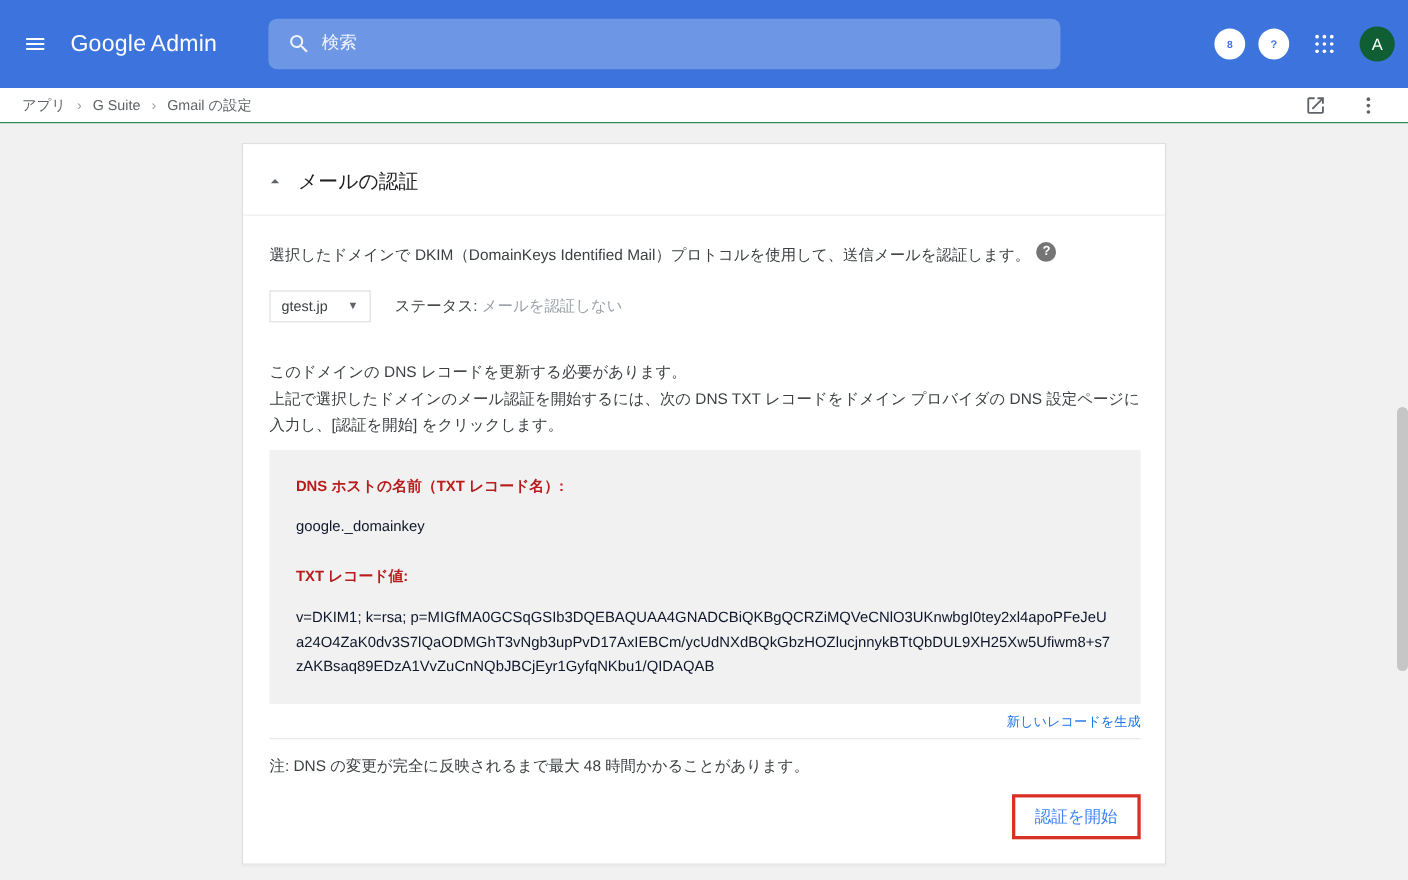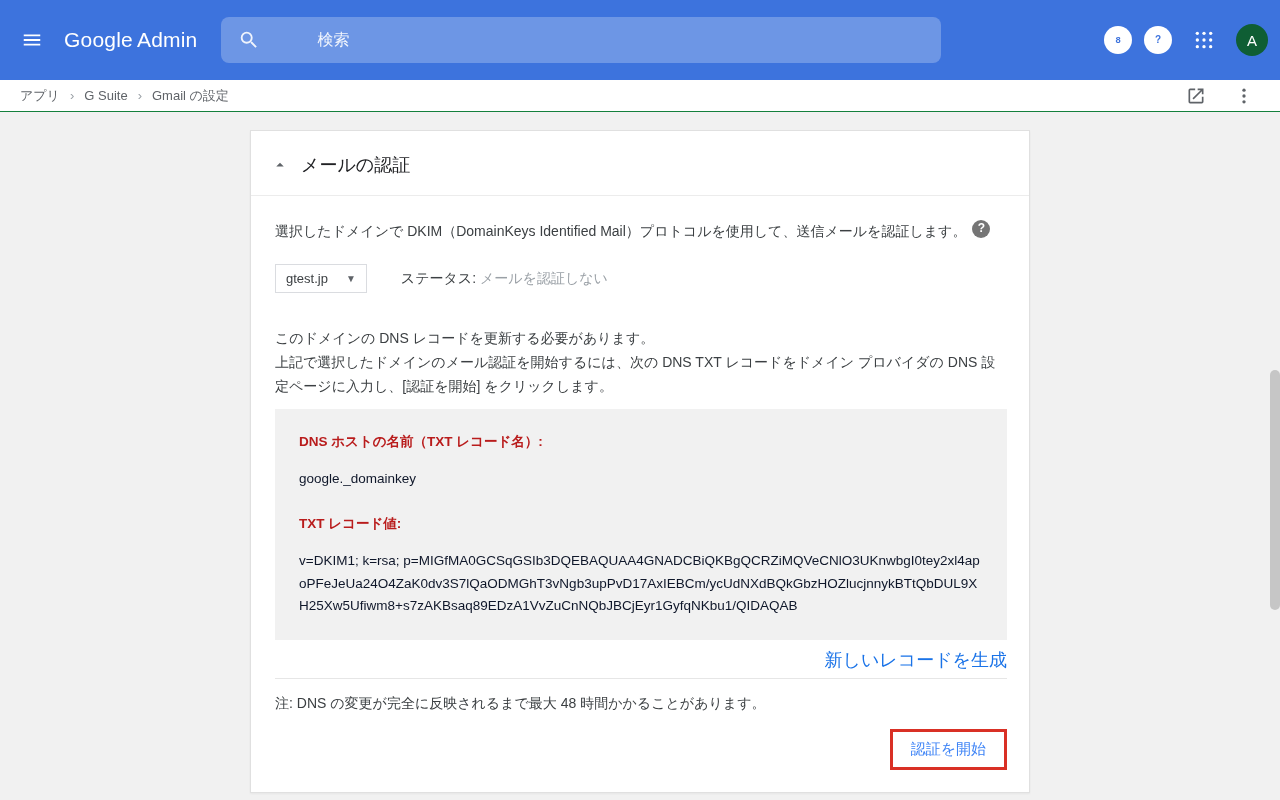--- a/index.html
+++ b/index.html
@@ -39,22 +39,21 @@
 
   .search-wrap {
     flex: 0 0 auto;
     width: 720px;
     height: 46px;
     background: rgba(255,255,255,0.25);
     border-radius: 8px;
     display: flex;
     align-items: center;
     padding: 0 8px;
-    margin-left: 8px;
-    gap: 48px;
+    margin-left: 31px;
   }
   .search-wrap .search-icon { color: #fff; opacity: 0.9; width: 40px; display:flex; align-items:center; justify-content:center; }
   .search-wrap input {
     flex: 1;
     background: transparent;
     border: none;
     outline: none;
     color: #fff;
     font-size: 16px;
   }
@@ -102,21 +101,21 @@
   .crumb-actions .action { cursor:pointer; display:flex; align-items:center; justify-content:center; width:32px; height:32px; }
 
   
   .main {
     padding: 18px 0 40px 0;
     display: flex;
     flex-direction: column;
     align-items: center;
   }
   .card {
-    width: 780px;
+    width: 840px;
     background: #fff;
     border: 1px solid #e0e0e0;
     box-shadow: 0 1px 2px rgba(0,0,0,0.05);
   }
   .card-header {
     display: flex;
     align-items: center;
     gap: 12px;
     padding: 22px 24px 18px 20px;
     border-bottom: 1px solid #ececec;
@@ -128,21 +127,21 @@
   .card-body { padding: 24px 22px 22px 24px; font-size:14px; color:#3c4043; }
   .intro { display:flex; align-items:flex-start; gap:6px; margin-bottom: 22px; line-height:1.6; }
   .help-circle {
     width:18px; height:18px; border-radius:50%;
     background:#757575; color:#fff;
     display:inline-flex; align-items:center; justify-content:center;
     font-size:12px; font-weight:bold;
     cursor:pointer;
   }
 
-  .domain-row { display:flex; align-items:center; gap:34px; margin-bottom: 34px; }
+  .domain-row { display:flex; align-items:center; gap:22px; margin-bottom: 34px; }
   .domain-select {
     border:1px solid #dadce0;
     padding: 6px 10px;
     display:flex; align-items:center; gap:18px;
     font-size:13px;
     cursor:pointer;
     background:#fff;
   }
   .domain-select .arrow { color:#5f6368; font-size:10px; }
   .status-label { color:#3c4043; }
@@ -154,21 +153,21 @@
     background:#f1f1f1;
     padding: 22px 24px;
     font-size:13.5px;
     line-height:1.7;
   }
   .dns-box .label { font-weight:700; color:#b91c1c; margin-bottom:14px; }
   .dns-box .value { color:#0f172a; margin-bottom:22px; word-break:break-all; font-family: Arial, sans-serif; }
   .dns-box .value:last-child { margin-bottom:0; }
 
   .gen-link-row { display:flex; justify-content:flex-end; padding:8px 0 0 0; }
-  .gen-link { color:#1a73e8; cursor:pointer; font-size:18px; }
+  .gen-link { color:#1a73e8; cursor:pointer; font-size:12px; }
 
   .divider { border-top:1px solid #e6e6e6; margin-top:6px; }
 
   .note { color:#3c4043; margin-top:16px; }
 
   .action-row { display:flex; justify-content:flex-end; margin-top:16px; }
   .primary-btn {
     border: 3px solid #d93025;
     color:#3b82f6;
     padding: 8px 18px;

